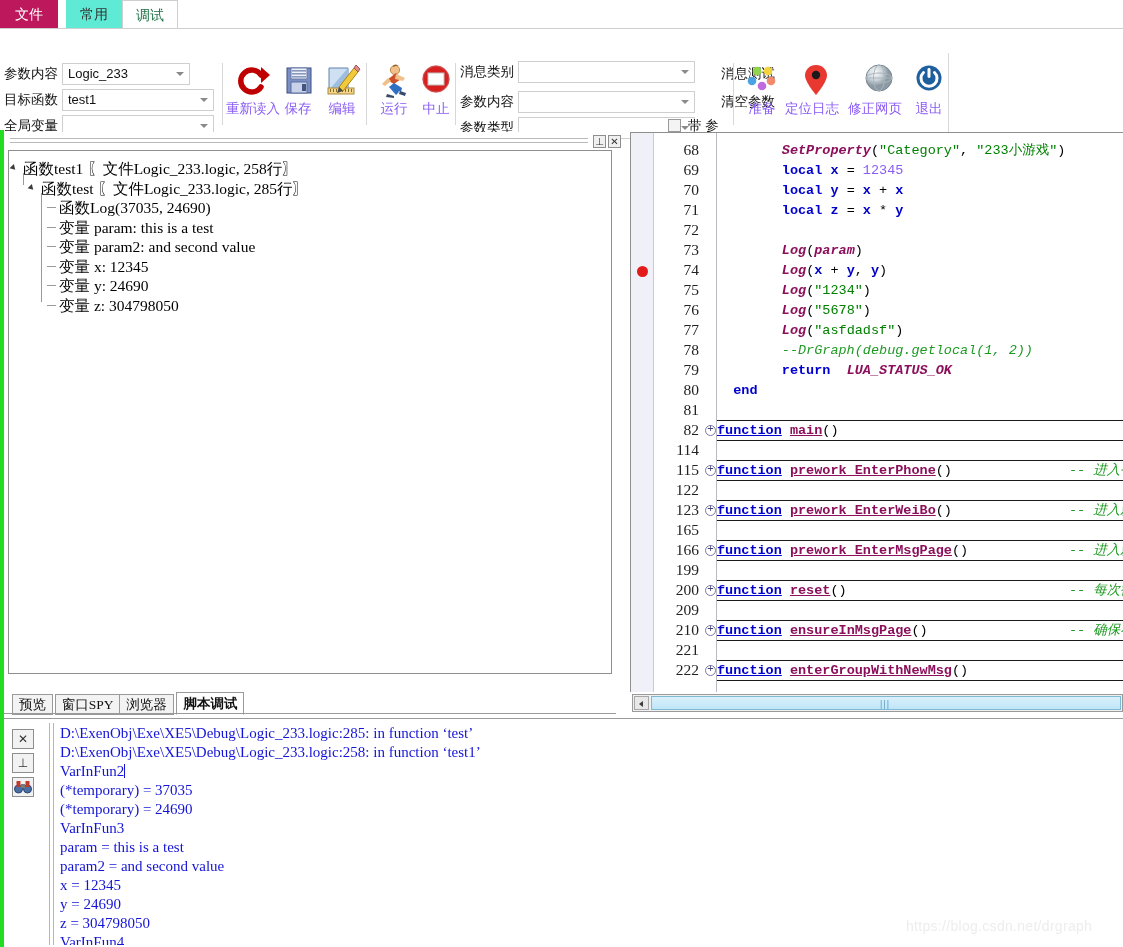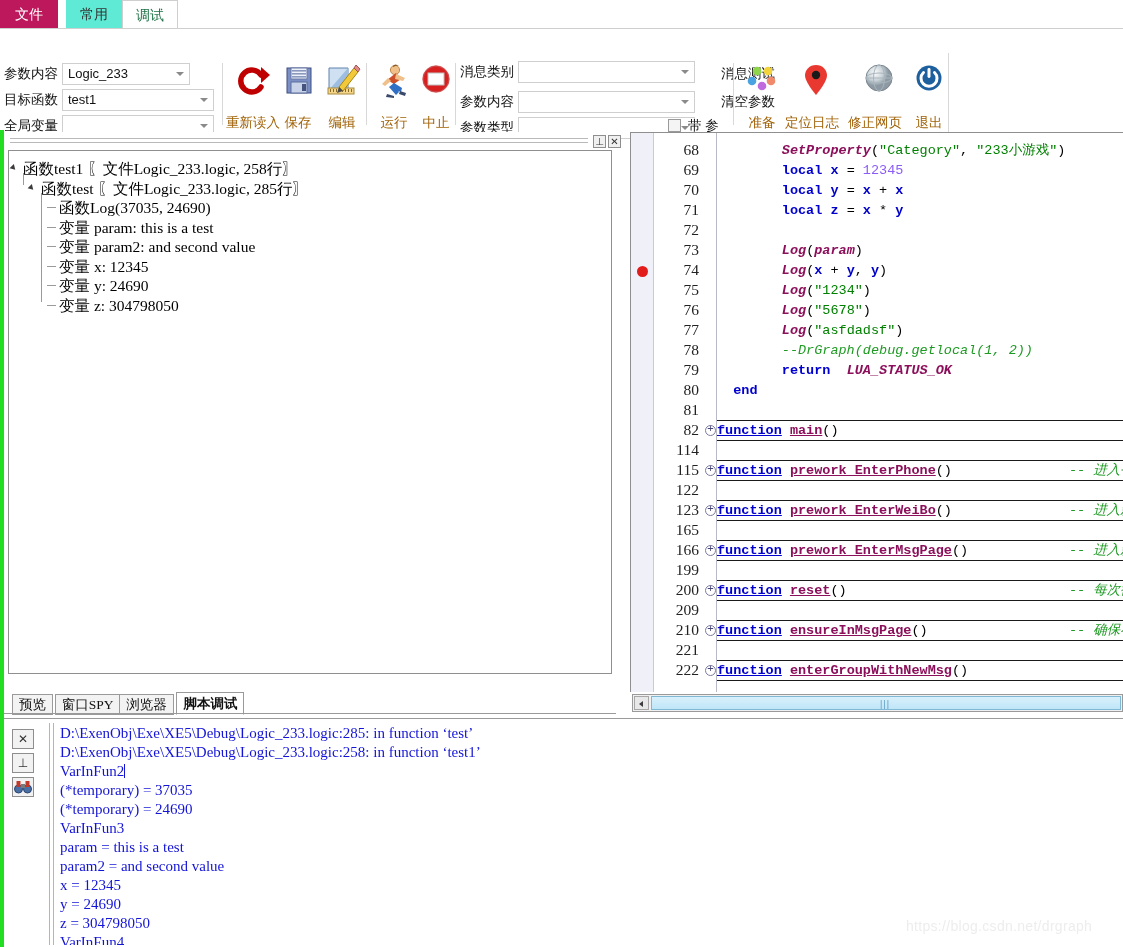--- a/index.html
+++ b/index.html
@@ -26,21 +26,21 @@
   .fieldrow{position:absolute;height:22px;}
   .flabel{position:absolute;left:0;top:2px;font-size:13.5px;color:#111;white-space:nowrap;}
   .combo{position:absolute;height:22px;background:#fff;border:1px solid #cfcfcf;box-sizing:border-box;}
   .combo .cval{position:absolute;left:5px;top:2px;font-size:13px;color:#111;white-space:nowrap;}
   .combo .carrow{position:absolute;right:5px;top:8px;width:0;height:0;
         border-left:4px solid transparent;border-right:4px solid transparent;border-top:4px solid #8a8a8a;}
 
   
   .bigbtn{position:absolute;width:52px;text-align:center;cursor:default;}
   .bigbtn .gfx{height:38px;position:relative;}
-  .bigbtn .cap{font-size:13.5px;color:#a16207;white-space:nowrap;margin-top:14px;}
+  .bigbtn .cap{font-size:13.5px;color:#8b5cf6;white-space:nowrap;margin-top:0;}
 
   
   .txtbtn{position:absolute;font-size:13.5px;color:#111;white-space:nowrap;cursor:default;}
 
   .chk{position:absolute;width:13px;height:13px;border:1px solid #9a9a9a;background:#f4f4f4;box-sizing:border-box;}
 
   .grplabel{position:absolute;font-size:12px;color:#444;}
 
   
   #greenleft{position:absolute;left:0;top:130px;width:4px;height:588px;background:#22dd22;}

